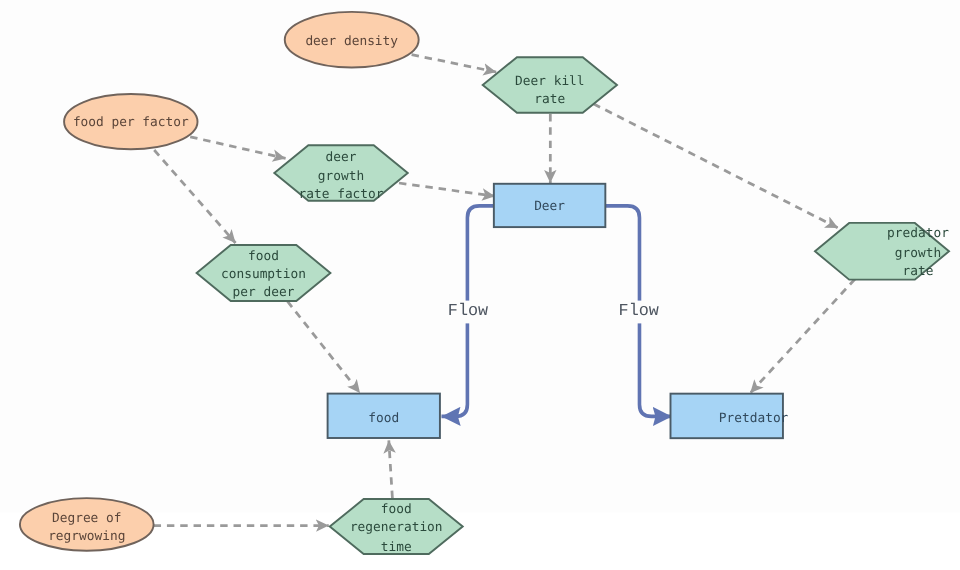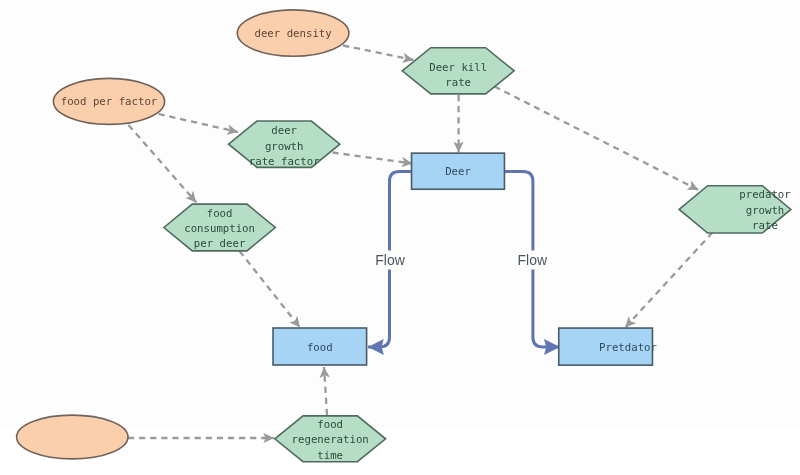--- a/index.html
+++ b/index.html
@@ -5,21 +5,21 @@
 <style>
   html,body{margin:0;padding:0;background:#ffffff;}
   body{width:800px;height:475px;overflow:hidden;
        font-family:"DejaVu Sans Mono",monospace;}
   #canvas{position:relative;width:800px;height:427px;background:#fdfdfd;}
   svg#svg{position:absolute;left:0;top:0;width:800px;height:475px;overflow:visible;}
   .nlabel{position:absolute;text-align:center;white-space:pre;
           font-family:"DejaVu Sans Mono",monospace;
           font-size:10.7px;line-height:15.4px;
           transform:translate(-50%,-50%);}
-  .flabel{position:absolute;font-family:Liberation Sans, sans-serif;
+  .flabel{position:absolute;font-family:Liberation Mono, monospace;
           font-size:14px;color:#4d5560;white-space:pre;line-height:15px;
           transform:translate(-50%,-50%);padding:2px 1px;background:#fdfdfd;}
 </style>
 </head>
 <body>
 
 <div id="canvas" style="background: rgb(253, 253, 253);">
   <svg id="svg" viewBox="0 0 800 475">
     <defs>
       <marker id="dartGray" viewBox="0 0 11 10.4" refX="10.9" refY="5.2" markerWidth="11" markerHeight="10.4" orient="auto-start-reverse" markerUnits="userSpaceOnUse">
@@ -54,20 +54,22 @@
         <path d="M 163.85 227.5 L 192.2825 204.1 L 246.91750000000002 204.1 L 275.35 227.5 L 246.91750000000002 250.89999999999998 L 192.2825 250.89999999999998 Z" fill="#b6dec7" stroke="#4f6b5e" stroke-width="1.6"></path>
         <path d="M 679.15 209.4 L 707.6335 185.75 L 762.3665 185.75 L 790.85 209.4 L 762.3665 233.05 L 707.6335 233.05 Z" fill="#b6dec7" stroke="#4f6b5e" stroke-width="1.6"></path>
         <path d="M 274.8 438.8 L 303.05400000000003 415.90000000000003 L 357.346 415.90000000000003 L 385.6 438.8 L 357.346 461.70000000000005 L 303.05400000000003 461.70000000000005 Z" fill="#b6dec7" stroke="#4f6b5e" stroke-width="1.6"></path>
         <rect x="411.55" y="153.14999999999998" width="92.9" height="36.1" fill="#a6d4f5" stroke="#4a5b66" stroke-width="1.6"></rect>
         <rect x="273" y="328" width="93.6" height="37" fill="#a6d4f5" stroke="#4a5b66" stroke-width="1.6"></rect>
         <rect x="558.75" y="328.05" width="93.7" height="37.1" fill="#a6d4f5" stroke="#4a5b66" stroke-width="1.6"></rect>
       </g>
   </svg>
 <div class="nlabel" style="left: 293.1px; top: 34.1px; color: rgb(91, 69, 57);">deer density</div>
     <div class="nlabel" style="left: 109px; top: 102.4px; color: rgb(91, 69, 57);">food per factor</div>
+    <div class="nlabel" style="left: 72.3px; top: 439px; color: rgb(91, 69, 57);">Degree of
+regrwowing</div>
     <div class="nlabel" style="left: 458.2px; top: 75px; color: rgb(43, 74, 60);">Deer kill
 rate</div>
     <div class="nlabel" style="left: 284.2px; top: 146.2px; color: rgb(43, 74, 60);">deer
 growth
 rate factor</div>
     <div class="nlabel" style="left: 219.6px; top: 228.5px; color: rgb(43, 74, 60);">food
 consumption
 per deer</div>
     <div class="nlabel" style="left: 735px; top: 210.4px; color: rgb(43, 74, 60); margin-left: 30px;">predator
 growth

